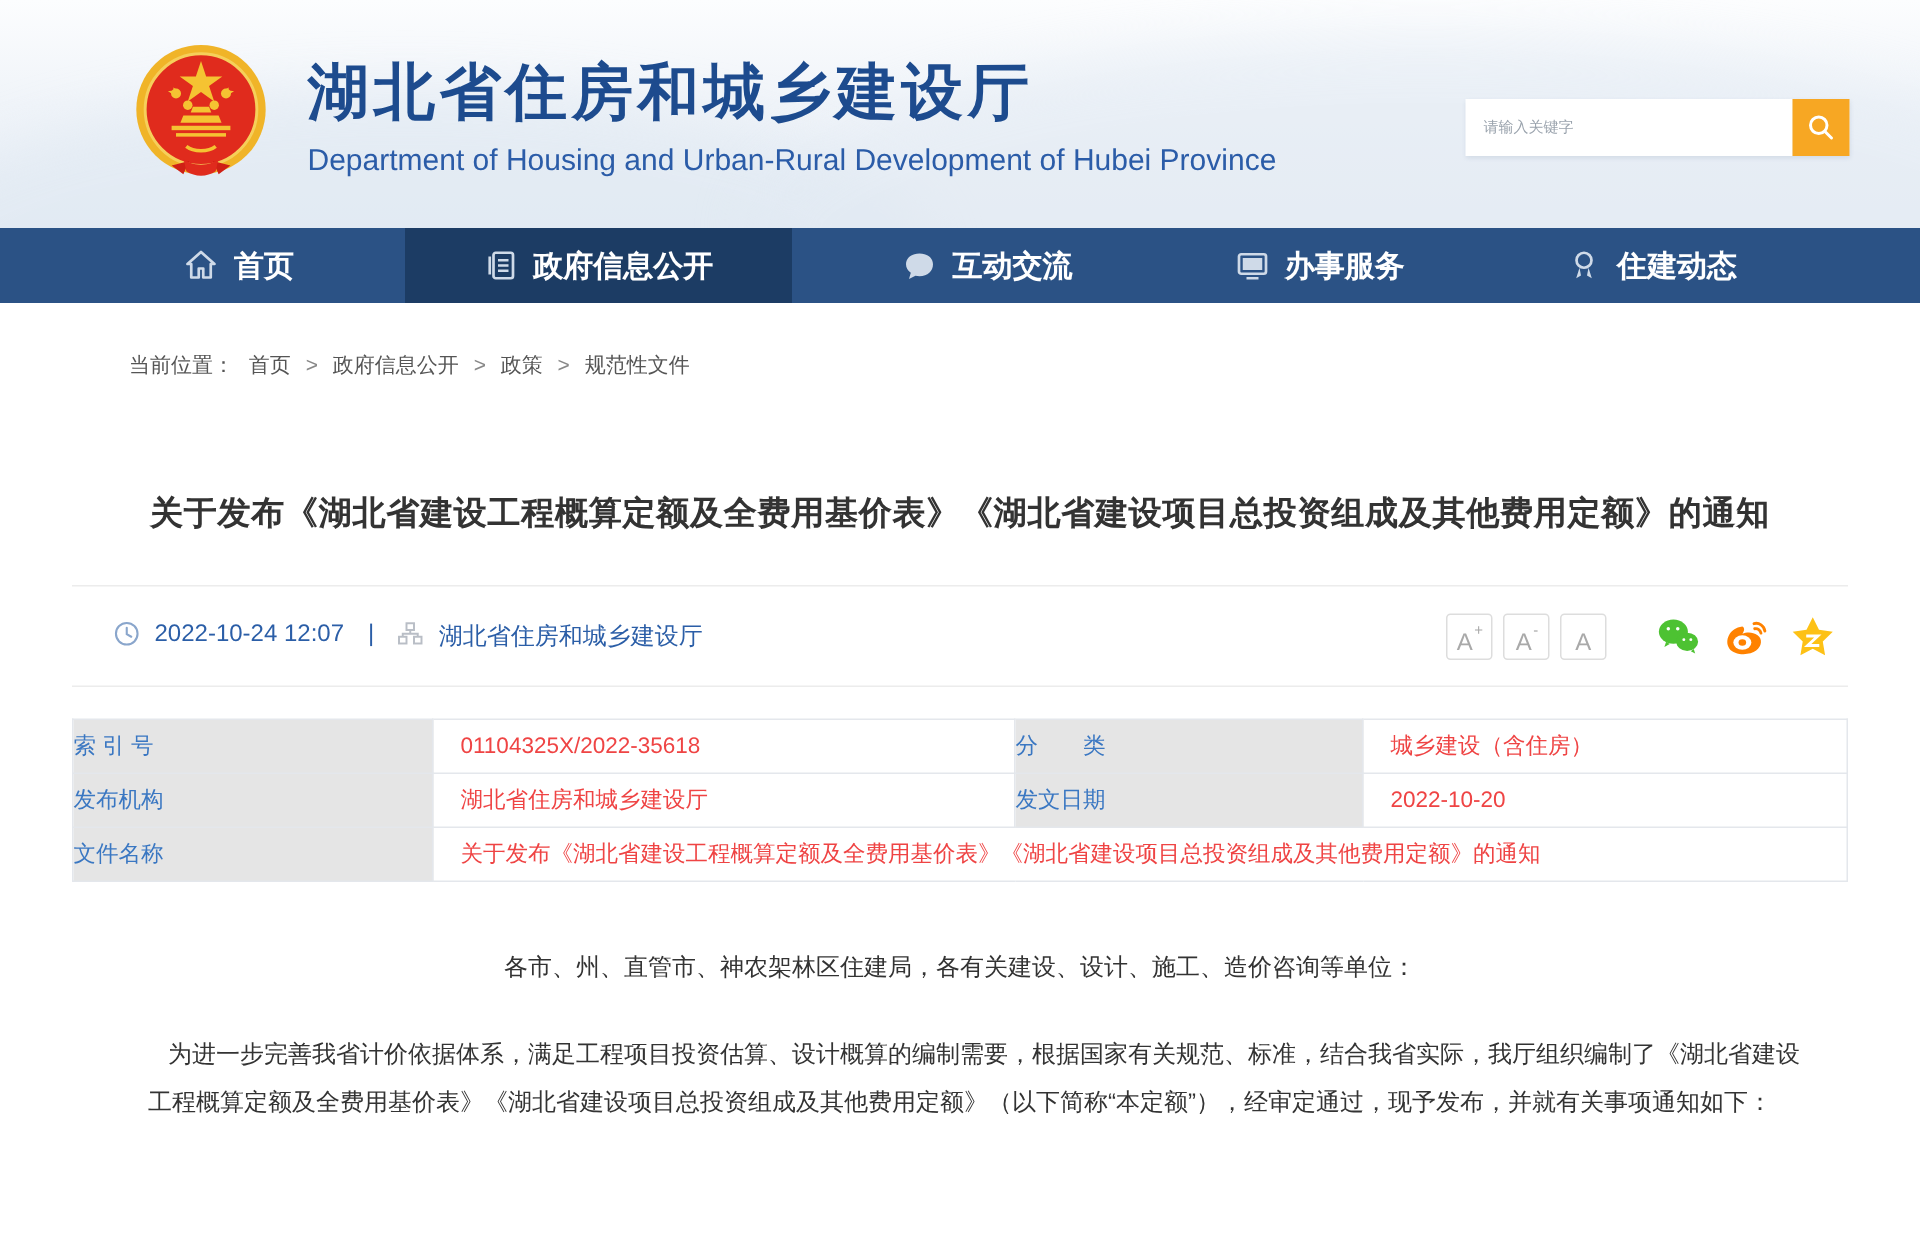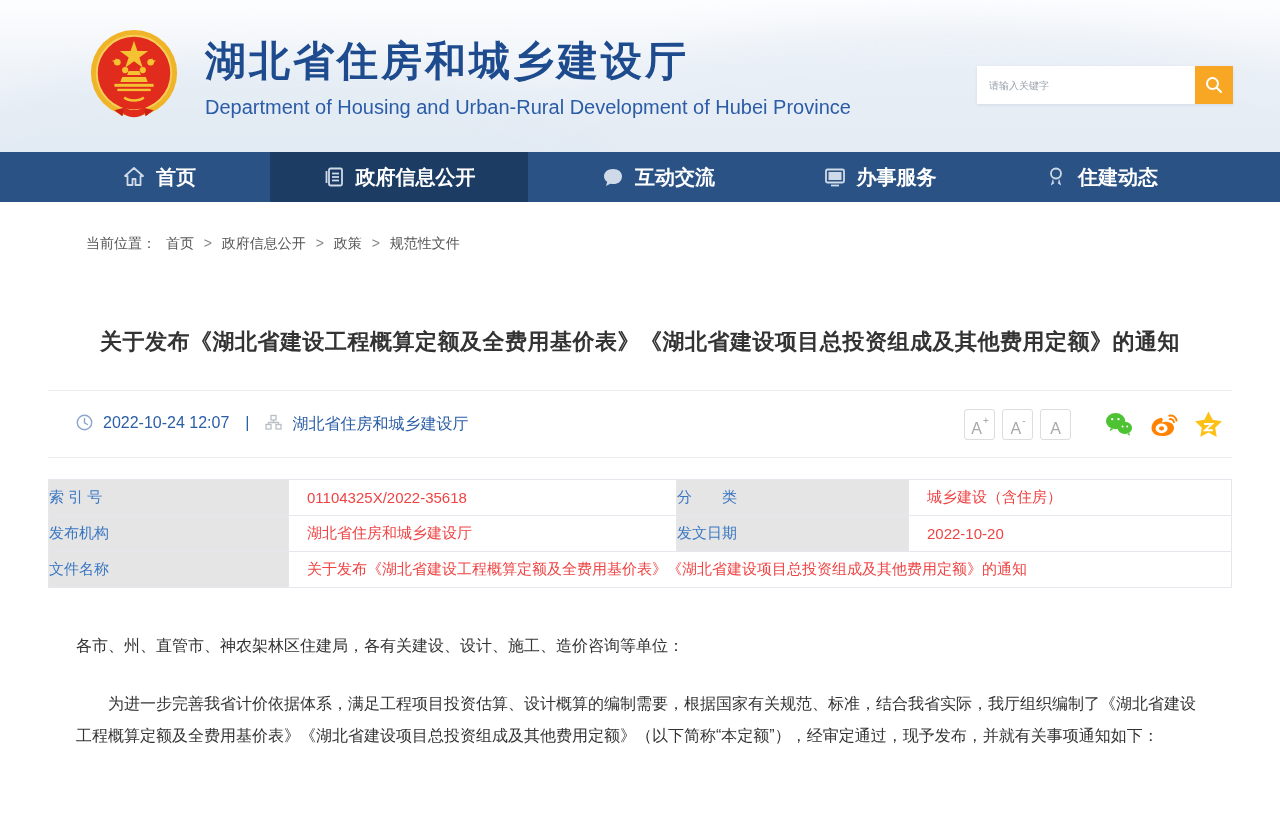--- a/index.html
+++ b/index.html
@@ -56,21 +56,21 @@
   .share-icon { width:31px; height:31px; cursor:pointer; display:block; }
 
   
   .meta-table { width:100%; margin-top:21px; border-collapse:collapse; table-layout:fixed; }
   .meta-table td { border:1px solid #e4e7ec; height:36px; font-size:15px; padding:0 18px; color:#ef4444; }
   .meta-table td.lbl { color:#3a77c2; text-align:left; width:240px; padding:0; background:#e5e5e5; }
   .meta-table td.lbl2 { width:232px; }
   .meta-table td.val1 { width:388px; }
 
   
-  .body-text { margin-top:42px; padding:0 28px; font-size:16px; color:#333; line-height:2.0; }
+  .body-text { margin-top:42px; padding:0 28px; font-size:16px; color:#333; line-height:2.0;text-align:center; }
   .body-text p { margin-bottom:26px; }
   .body-text p.indent { text-indent:2em; }
 </style>
 </head>
 <body>
 
 <div class="header">
   <div class="mist1"></div>
   <div class="mist2"></div>
 

